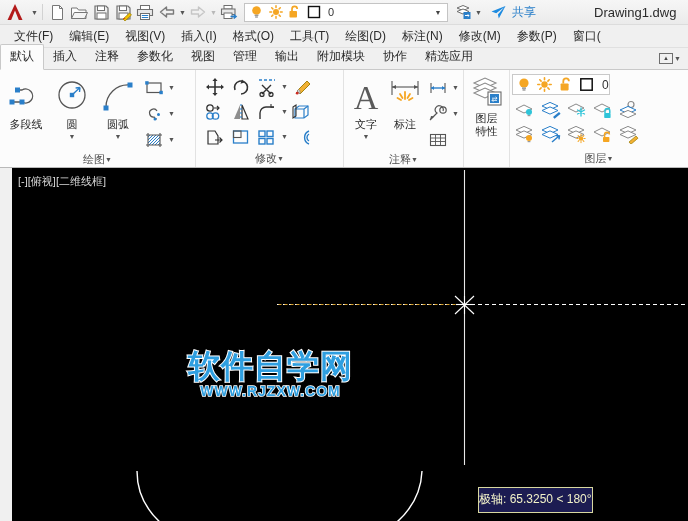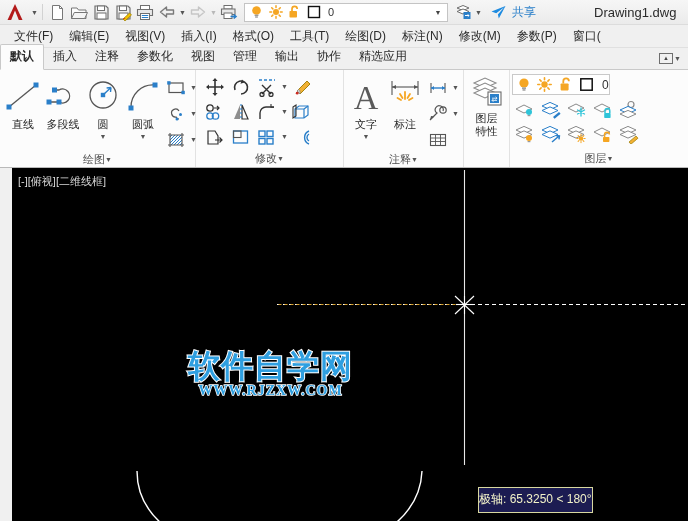--- a/index.html
+++ b/index.html
@@ -52,21 +52,21 @@
 
   
   .ribbon-tabs {
     position:absolute; top:48px; left:0; width:688px; height:22px;
     background:#f0f0f0; display:flex; align-items:flex-end;
     border-bottom:1px solid #c9c9c9;
   }
   .rtab { font-size:12px; color:#2b2b2b; padding:3px 9px 4px; white-space:nowrap; }
   .rtab.active {
     background:#fcfcfc; border:1px solid #c9c9c9; border-bottom:1px solid #fcfcfc;
-    margin-bottom:-1px; border-radius:2px 2px 0 0; font-weight:700;
+    margin-bottom:-1px; border-radius:2px 2px 0 0; font-weight:400;
   }
   .rtab-min { margin-left:auto; display:flex; align-items:center; padding-right:6px; }
   .min-box { width:14px;height:11px;border:1px solid #6e6e6e;display:flex;
     align-items:center;justify-content:center;font-size:6px;color:#444; }
 
   
   .ribbon {
     position:absolute; top:70px; left:0; width:688px; height:98px;
     background:#fcfcfc; border-bottom:1px solid #b9b9b9;
     display:flex; align-items:stretch;
@@ -110,21 +110,21 @@
   .wm { position:absolute; left:176px; top:182px; text-align:center;
         line-height:1; pointer-events:none; }
   .wm .wm1 {
     font-size:32px; font-weight:bold; color:#2f9fe0; letter-spacing:1px;
     -webkit-text-stroke:2px #ffffff; paint-order: stroke fill;
     font-family:"DejaVu Sans","Liberation Sans",sans-serif;
   }
   .wm .wm2 {
     font-size:14px; font-weight:bold; color:#2f9fe0; letter-spacing:1px;
     -webkit-text-stroke:1.5px #ffffff; paint-order: stroke fill; margin-top:2px;
-    font-family:Liberation Serif, serif;
+    font-family:Liberation Sans, sans-serif;
   }
 
   
   .polar-tip {
     position:absolute; left:466px; top:319px;
     background:#1c1c52; border:1px solid #d8d8a0;
     color:#f2f2c8; font-size:12px; padding:3px 0 4px;
     white-space:nowrap;
   }
 </style>
@@ -275,43 +275,34 @@
   </div>
 
   <div class="ribbon-tabs">
     <span class="rtab active">默认</span>
     <span class="rtab">插入</span>
     <span class="rtab">注释</span>
     <span class="rtab">参数化</span>
     <span class="rtab">视图</span>
     <span class="rtab">管理</span>
     <span class="rtab">输出</span>
+    <span class="rtab">附加模块</span>
     <span class="rtab">协作</span>
     <span class="rtab">精选应用</span>
     <span class="rtab-min">
       <span class="min-box">▲</span>
       <span class="caret">▼</span>
     </span>
   </div>
 
   <div class="ribbon">
 
     <div class="panel" style="width:196px">
       <div class="panel-body">
 
-        <div class="bigbtn">
-          <span class="gl">
-            <svg width="40" height="36" viewBox="0 0 40 36">
-              <line x1="6" y1="29" x2="33" y2="7" stroke="#555" stroke-width="1.3"></line>
-              <rect x="3.5" y="26.5" width="5" height="5" fill="#2a7fc9"></rect>
-              <rect x="30.5" y="4.5" width="5" height="5" fill="#2a7fc9"></rect>
-            </svg>
-          </span>
-          <span class="lb">直线</span>
-        </div>
 
         <div class="bigbtn">
           <span class="gl">
             <svg width="40" height="36" viewBox="0 0 40 36">
               <path d="M6 24 H16 a7 7 0 1 0 0 -12 H11" fill="none" stroke="#555" stroke-width="1.3"></path>
               <rect x="3.5" y="21.5" width="5" height="5" fill="#2a7fc9"></rect>
               <rect x="13.5" y="21.5" width="5" height="5" fill="#2a7fc9"></rect>
               <rect x="9" y="9.5" width="5" height="5" fill="#2a7fc9"></rect>
             </svg>
           </span>

